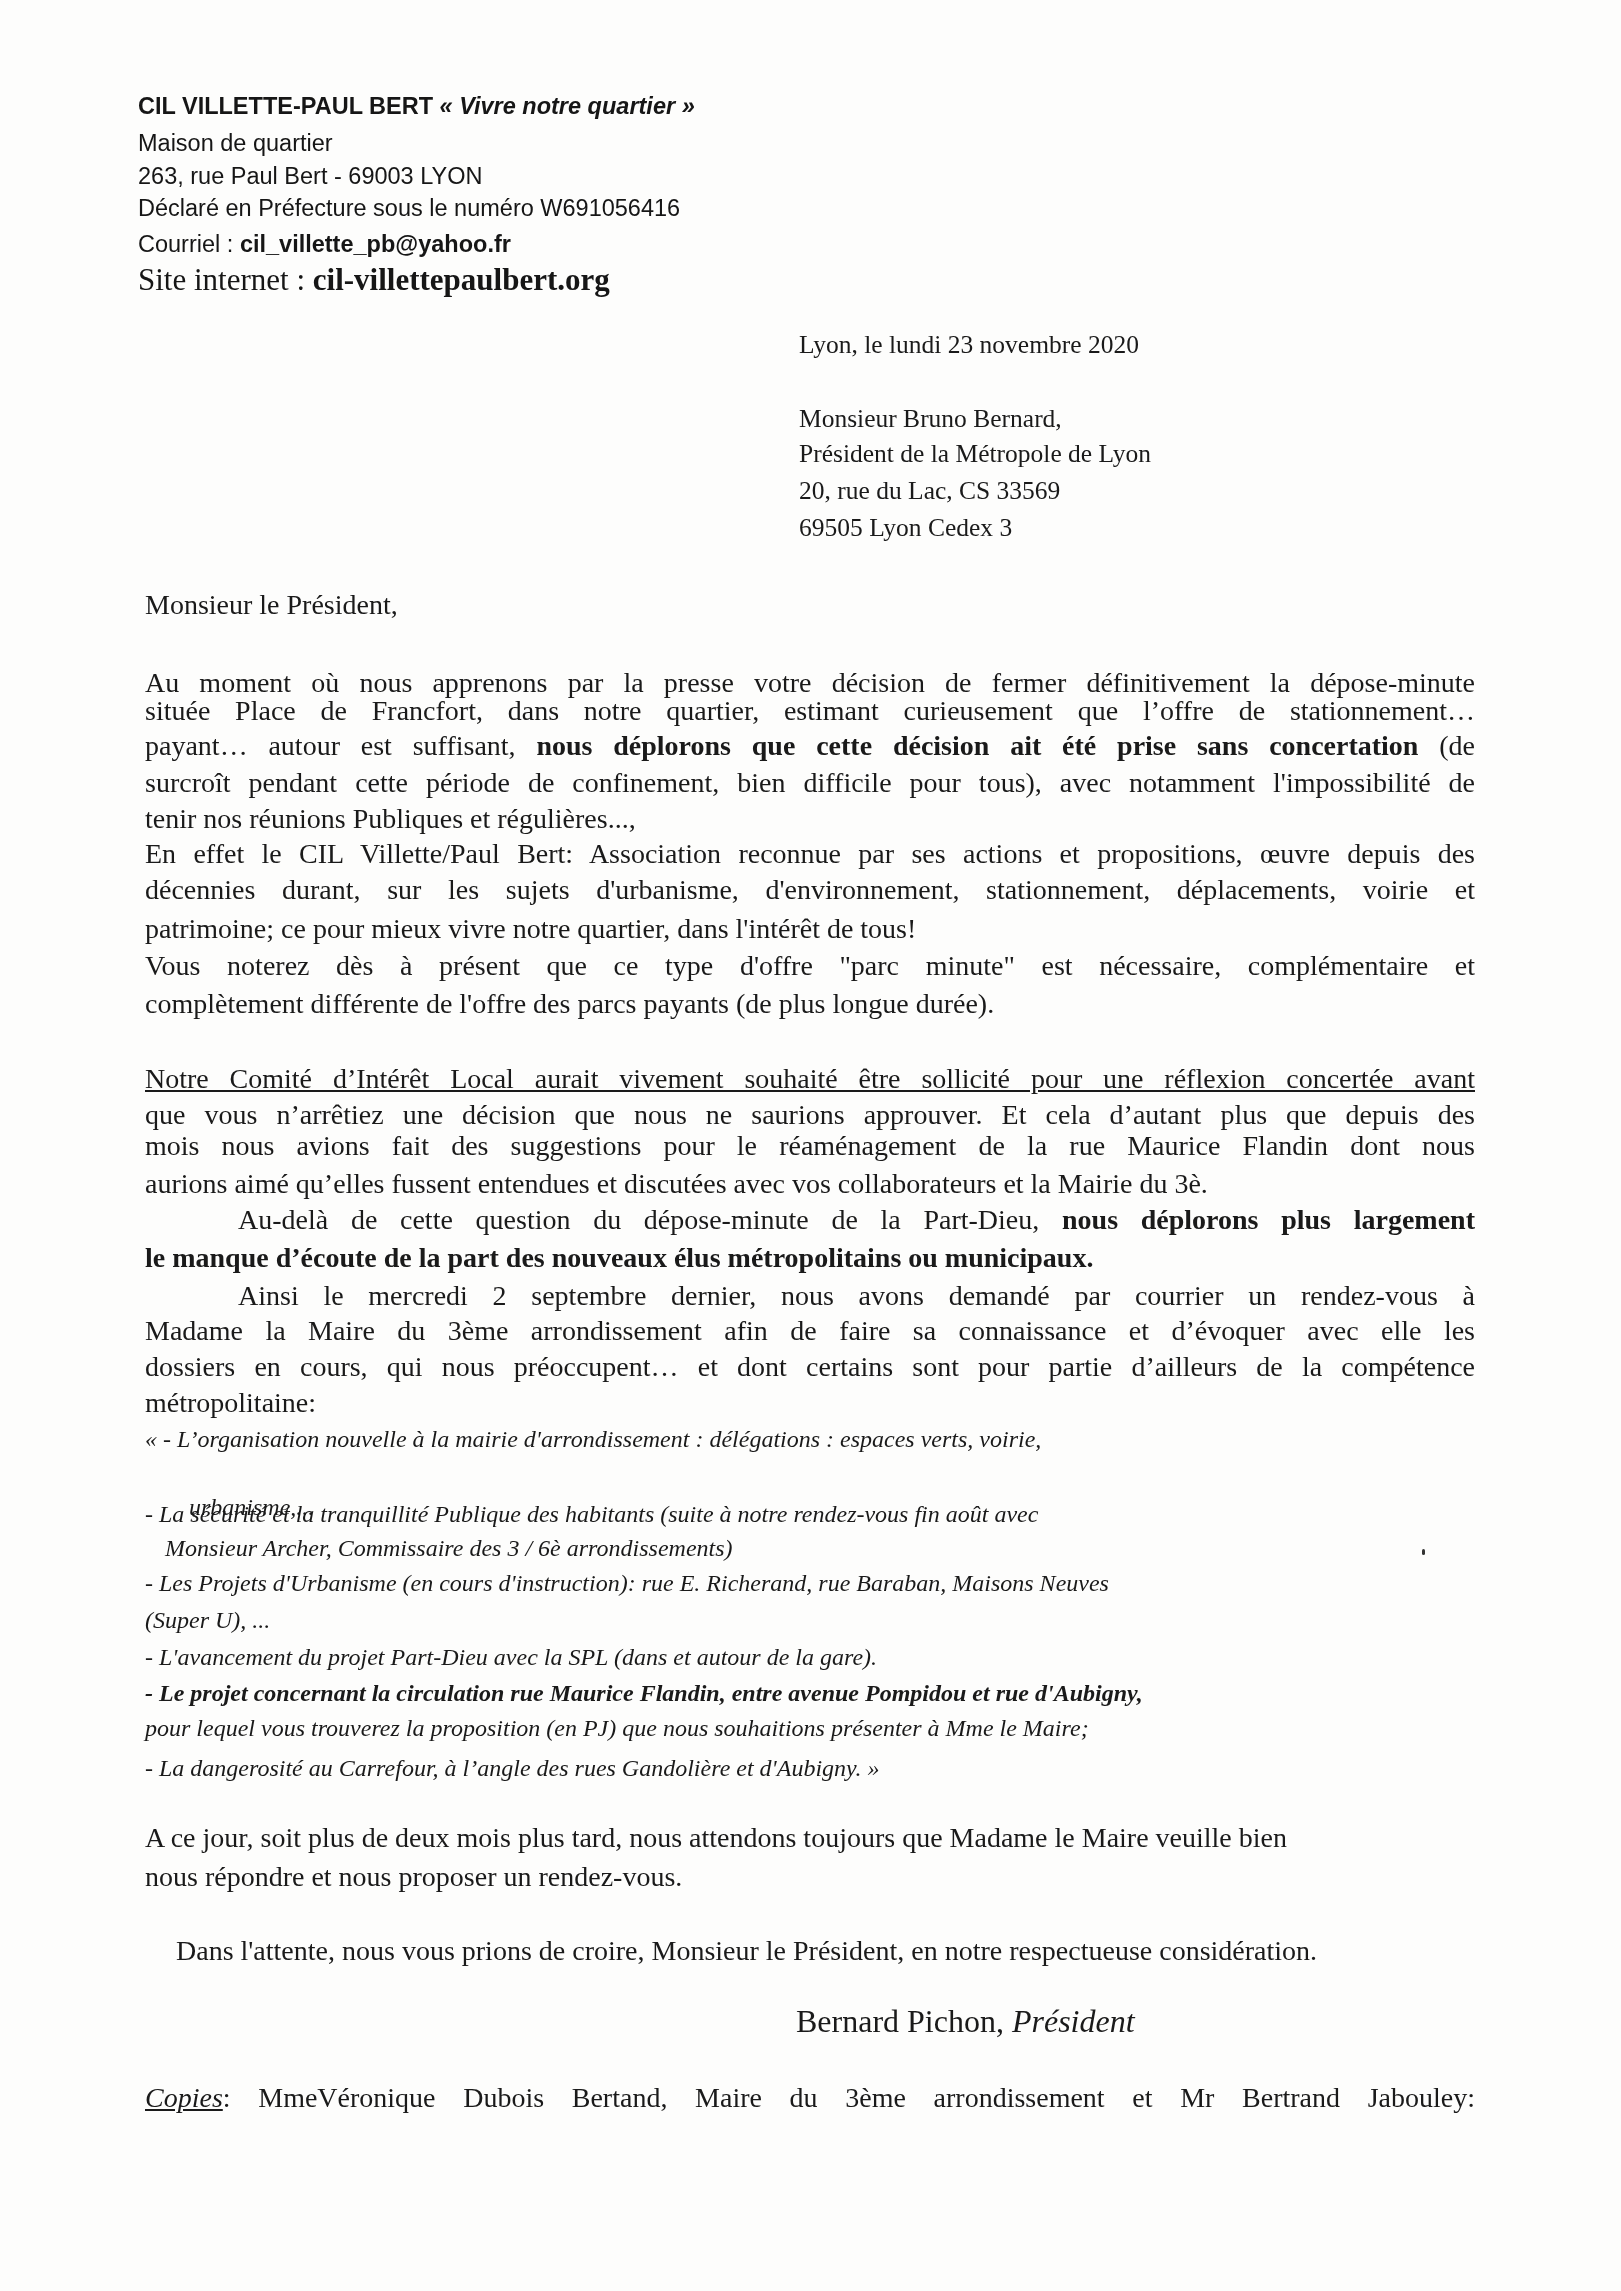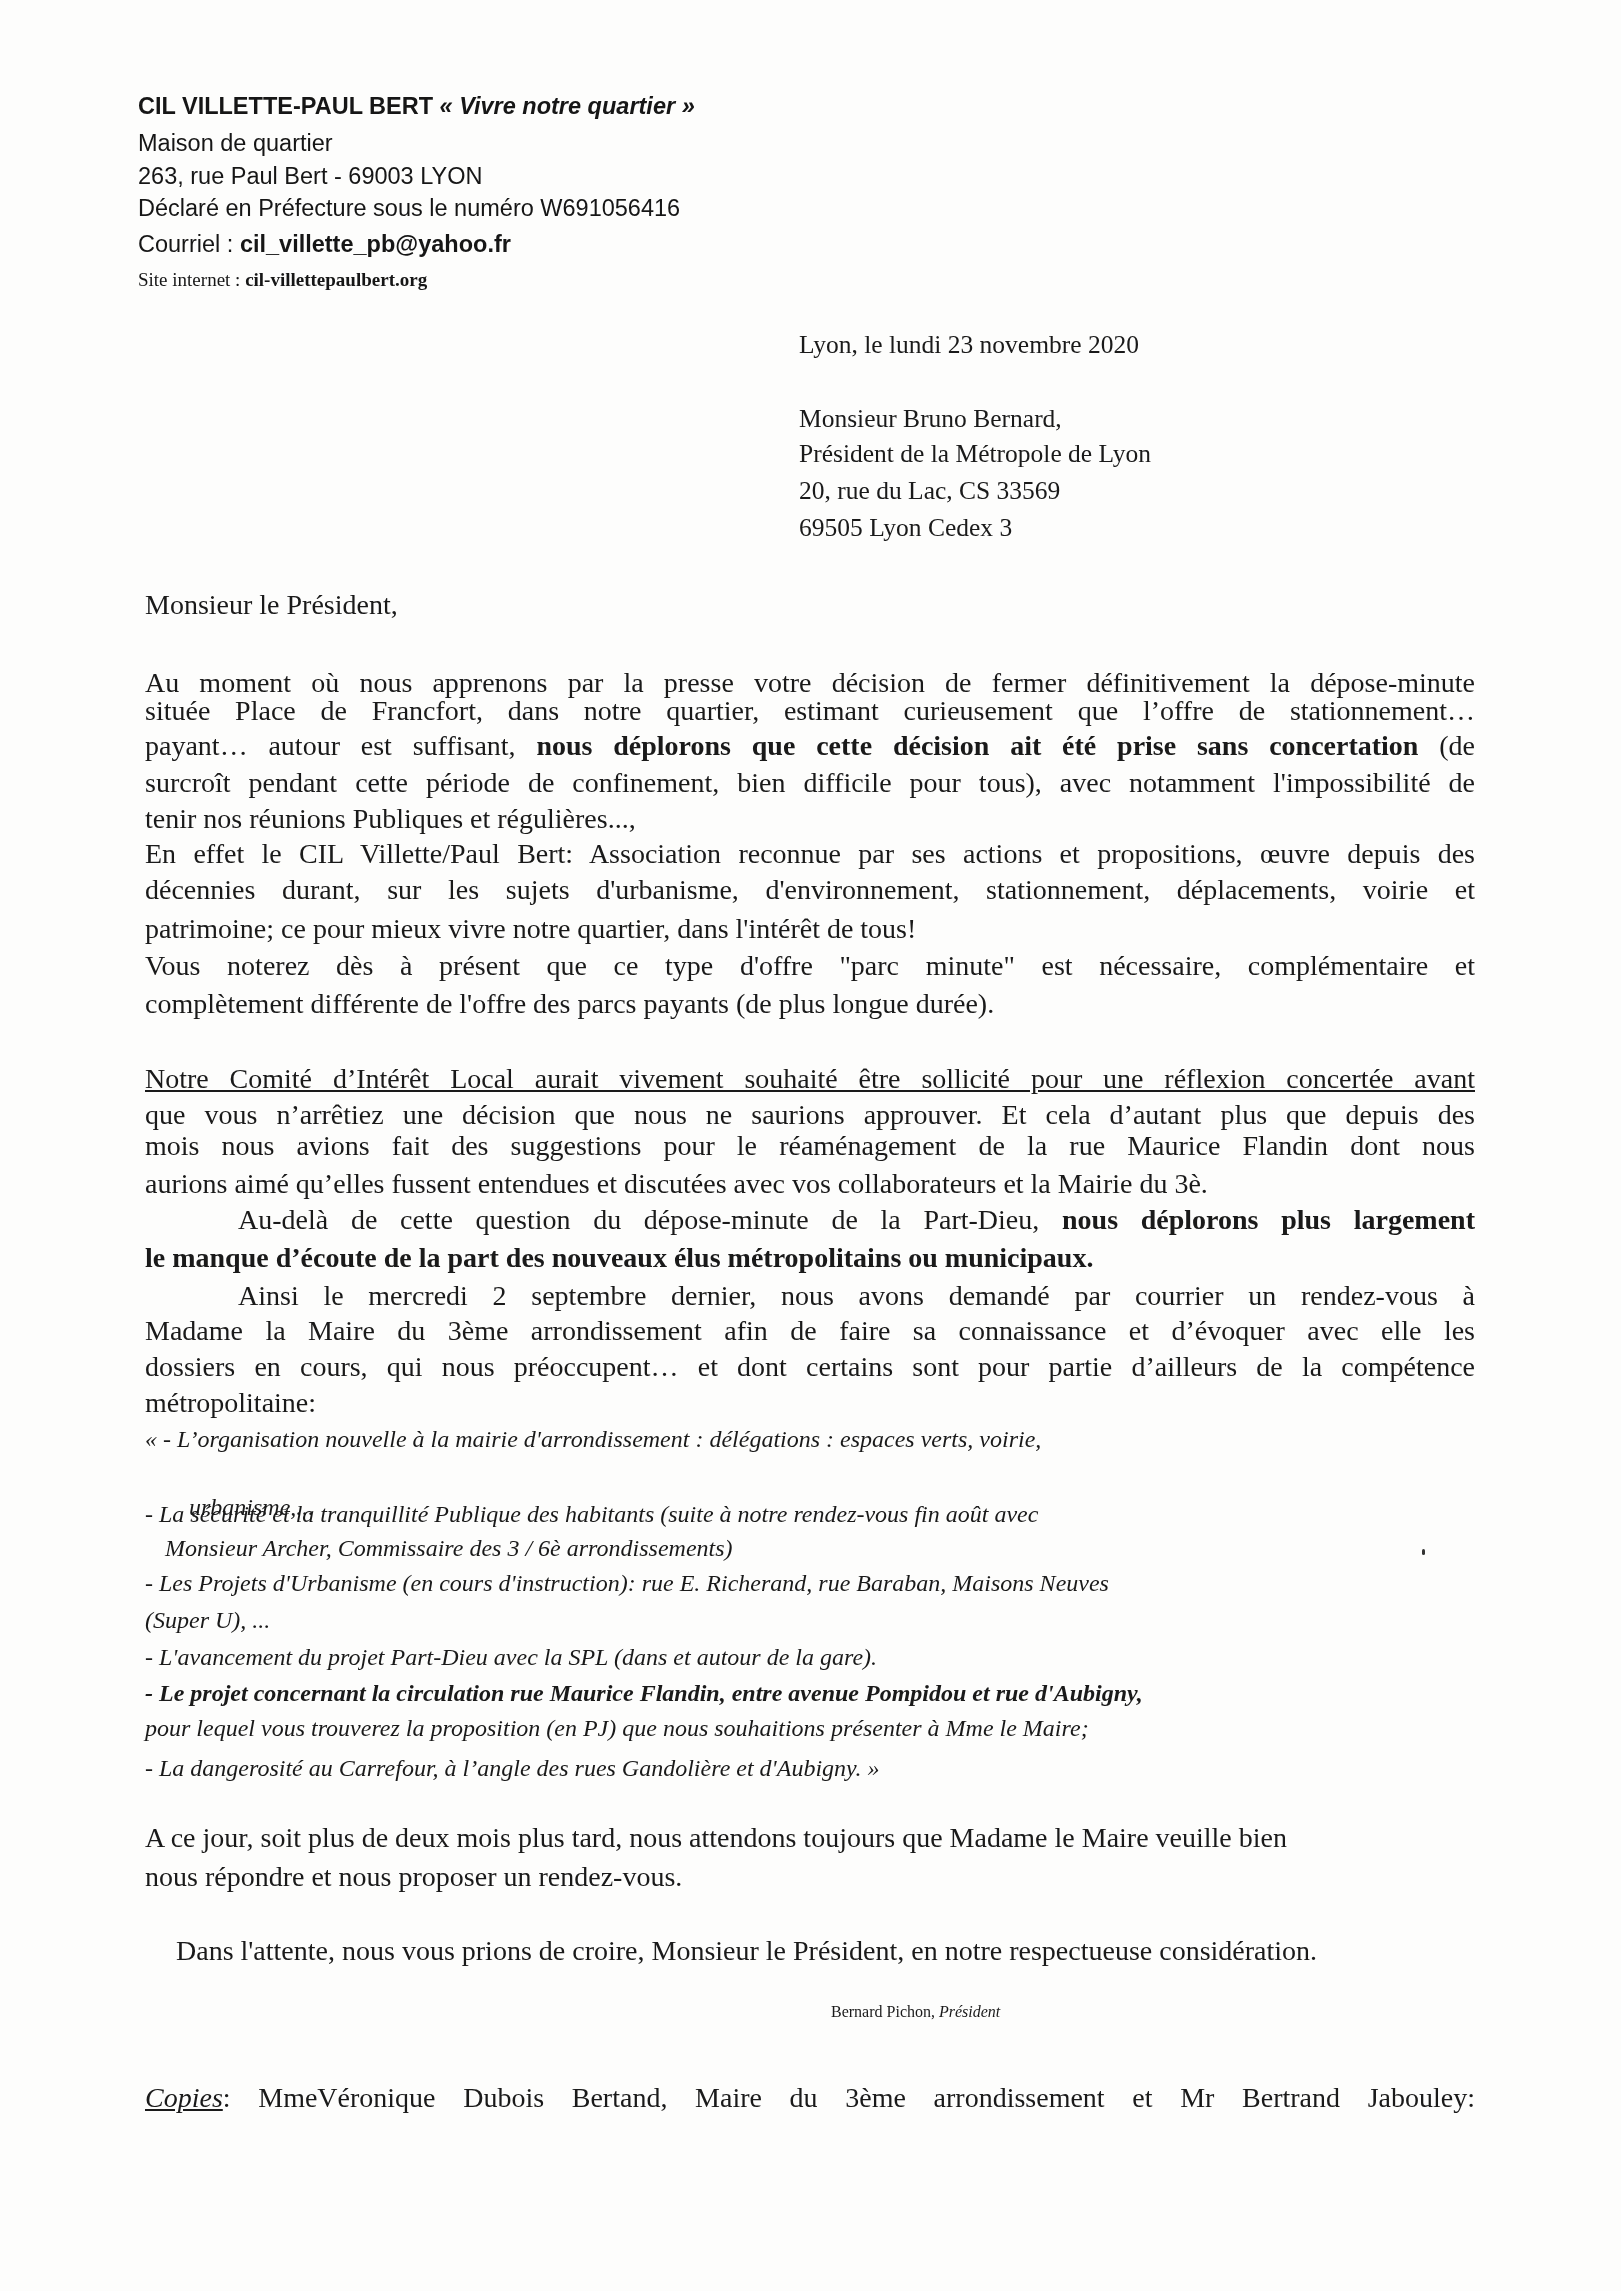--- a/index.html
+++ b/index.html
@@ -17,40 +17,40 @@
     
     .lh {
       left: 138px;
       font-family: "Liberation Sans", "DejaVu Sans", sans-serif;
       font-size: 23.5px;
       line-height: 32px;
       color: #161616;
     }
     .lh b { font-weight: bold; }
     .lh .it { font-style: italic; }
-    .serifline { font-family: "Liberation Serif", serif; font-size: 19px; }
+    .serifline { font-family: "Liberation Serif", serif; font-size: 31px; }
     .serifline b { font-family: "Liberation Serif", serif; }
 
     
     .rcpt { left: 799px; font-size: 25.5px; line-height: 36px; }
 
     
     .bl {
       left: 145px; width: 1330px;
       font-size: 28px; line-height: 35px;
       text-align: justify; text-align-last: justify;
       white-space: nowrap;
     }
     .bl.last { text-align-last: left; text-align: left; }
     .bl.ind { text-indent: 93px; }
     .bl b { font-weight: bold; }
     .bl.it { font-style: italic; font-size: 24px; }
     .bl.itb { font-style: italic; font-weight: bold; font-size: 24px; }
 
-    .sig { left: 831px; font-size: 16px; }
+    .sig { left: 796px; font-size: 32px; }
     .sig .it { font-style: italic; }
     .copies-label { font-style: italic; text-decoration: underline; }
 
     .scanmark { position: absolute; width: 2.9px; height: 5.9px; background: #333; border-radius: 2px; transform: rotate(19.6px); }
   </style>
 </head>
 <body>
 
 <div class="page">
 

